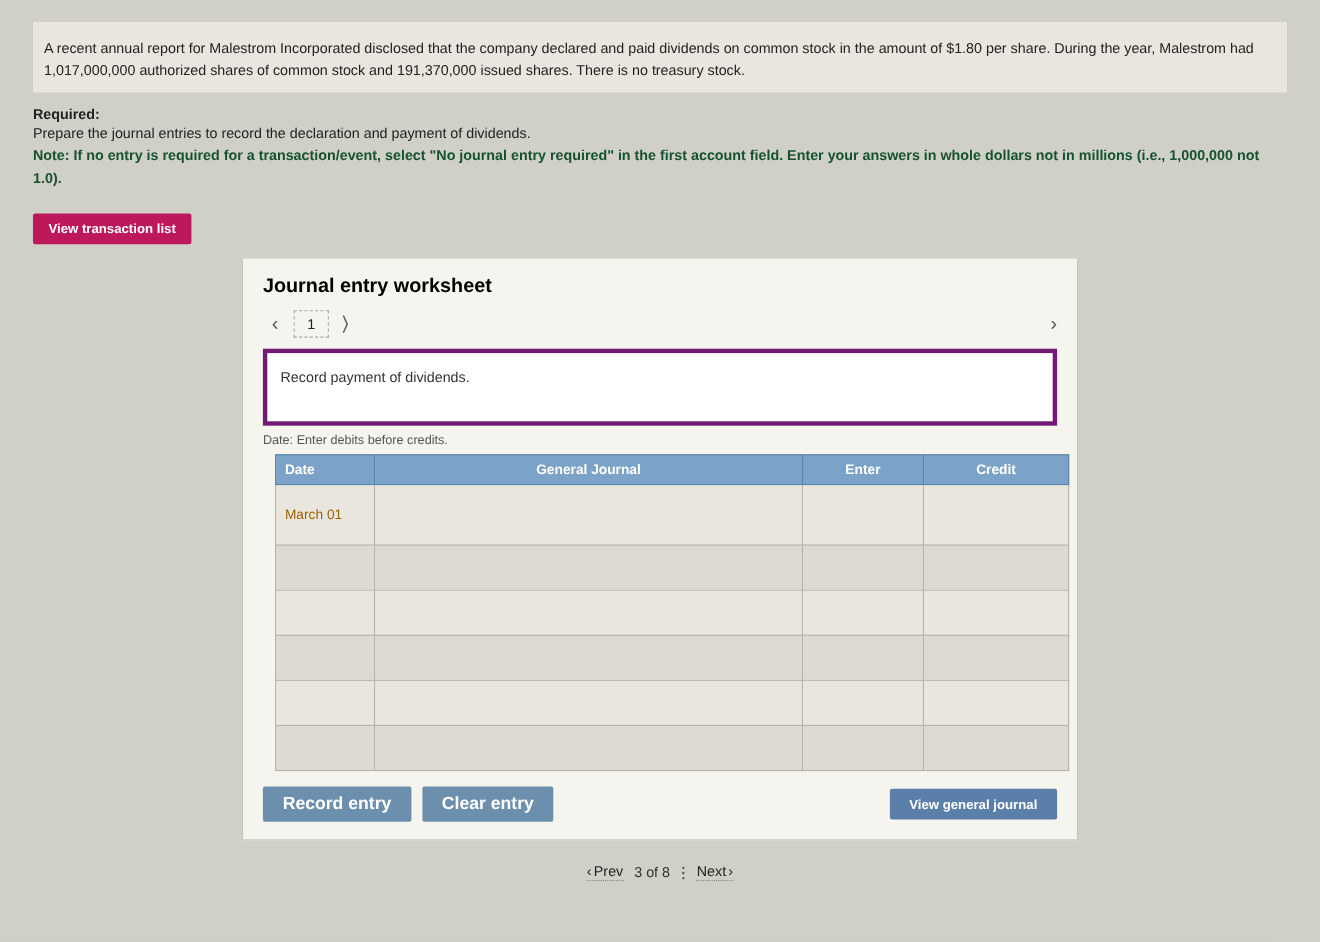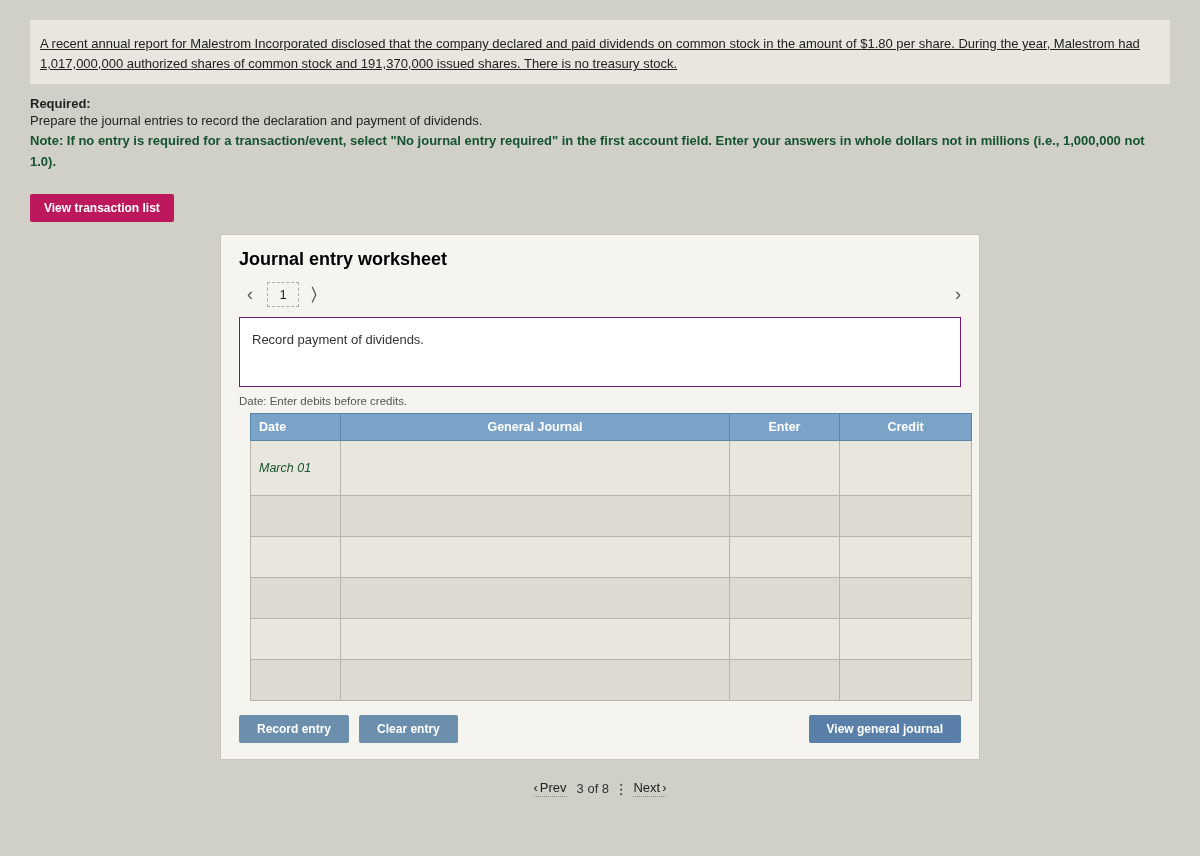--- a/index.html
+++ b/index.html
@@ -10,21 +10,20 @@
       min-height: 856px;
       padding: 20px 30px;
       color: #222;
     }
     .intro-text {
       background: #e8e6df;
       padding: 14px 10px 10px 10px;
       line-height: 1.55;
       margin-bottom: 12px;
       font-size: 13px;
-      text-decoration: underline;
     }
     .required-section {
       margin-bottom: 8px;
     }
     .required-section .required-label {
       font-weight: bold;
       font-size: 13px;
     }
     .required-section .normal-text {
       font-size: 13px;
@@ -88,21 +87,21 @@
       color: #555;
     }
     .nav-right-arrow {
       margin-left: auto;
       font-size: 18px;
       color: #555;
       cursor: pointer;
     }
     .description-box {
       background: #fff;
-      border: 1px solid #701a75;
+      border: 4px solid #701a75;
       padding: 14px 12px 32px 12px;
       font-size: 13px;
       color: #333;
       margin-bottom: 8px;
       min-height: 70px;
     }
     .note-text {
       font-size: 11.5px;
       color: #555;
       margin-bottom: 6px;
@@ -145,35 +144,34 @@
       height: 100%;
       border: none;
       background: transparent;
       padding: 4px 6px;
       font-size: 12.5px;
       outline: none;
     }
     .journal-table tbody td.date-cell {
       padding: 20px 8px;
       font-size: 12.5px;
-      color: #14532d;
-      font-style: italic;
+      color: #a16207;
     }
     .buttons-row {
       display: flex;
       align-items: center;
       margin-top: 14px;
       gap: 10px;
     }
     .btn-action {
       background: #6b8fad;
       color: #fff;
       border: none;
       padding: 7px 18px;
-      font-size: 12px;
+      font-size: 16px;
       font-weight: bold;
       cursor: pointer;
       border-radius: 2px;
     }
     .btn-view-gj {
       margin-left: auto;
       background: #5a7fa8;
       color: #fff;
       border: none;
       padding: 7px 18px;

